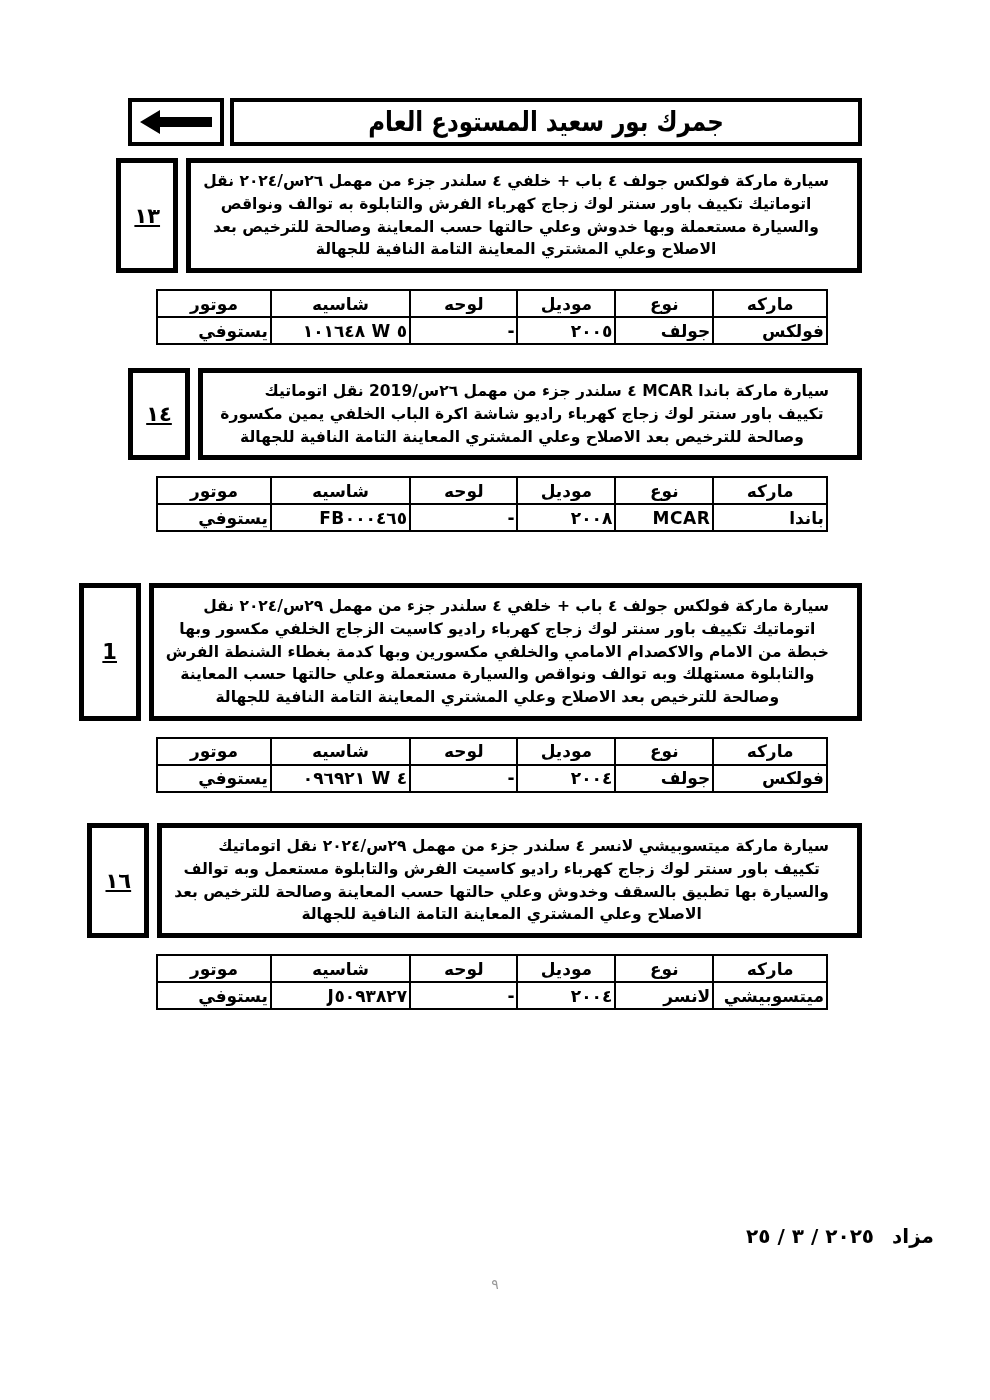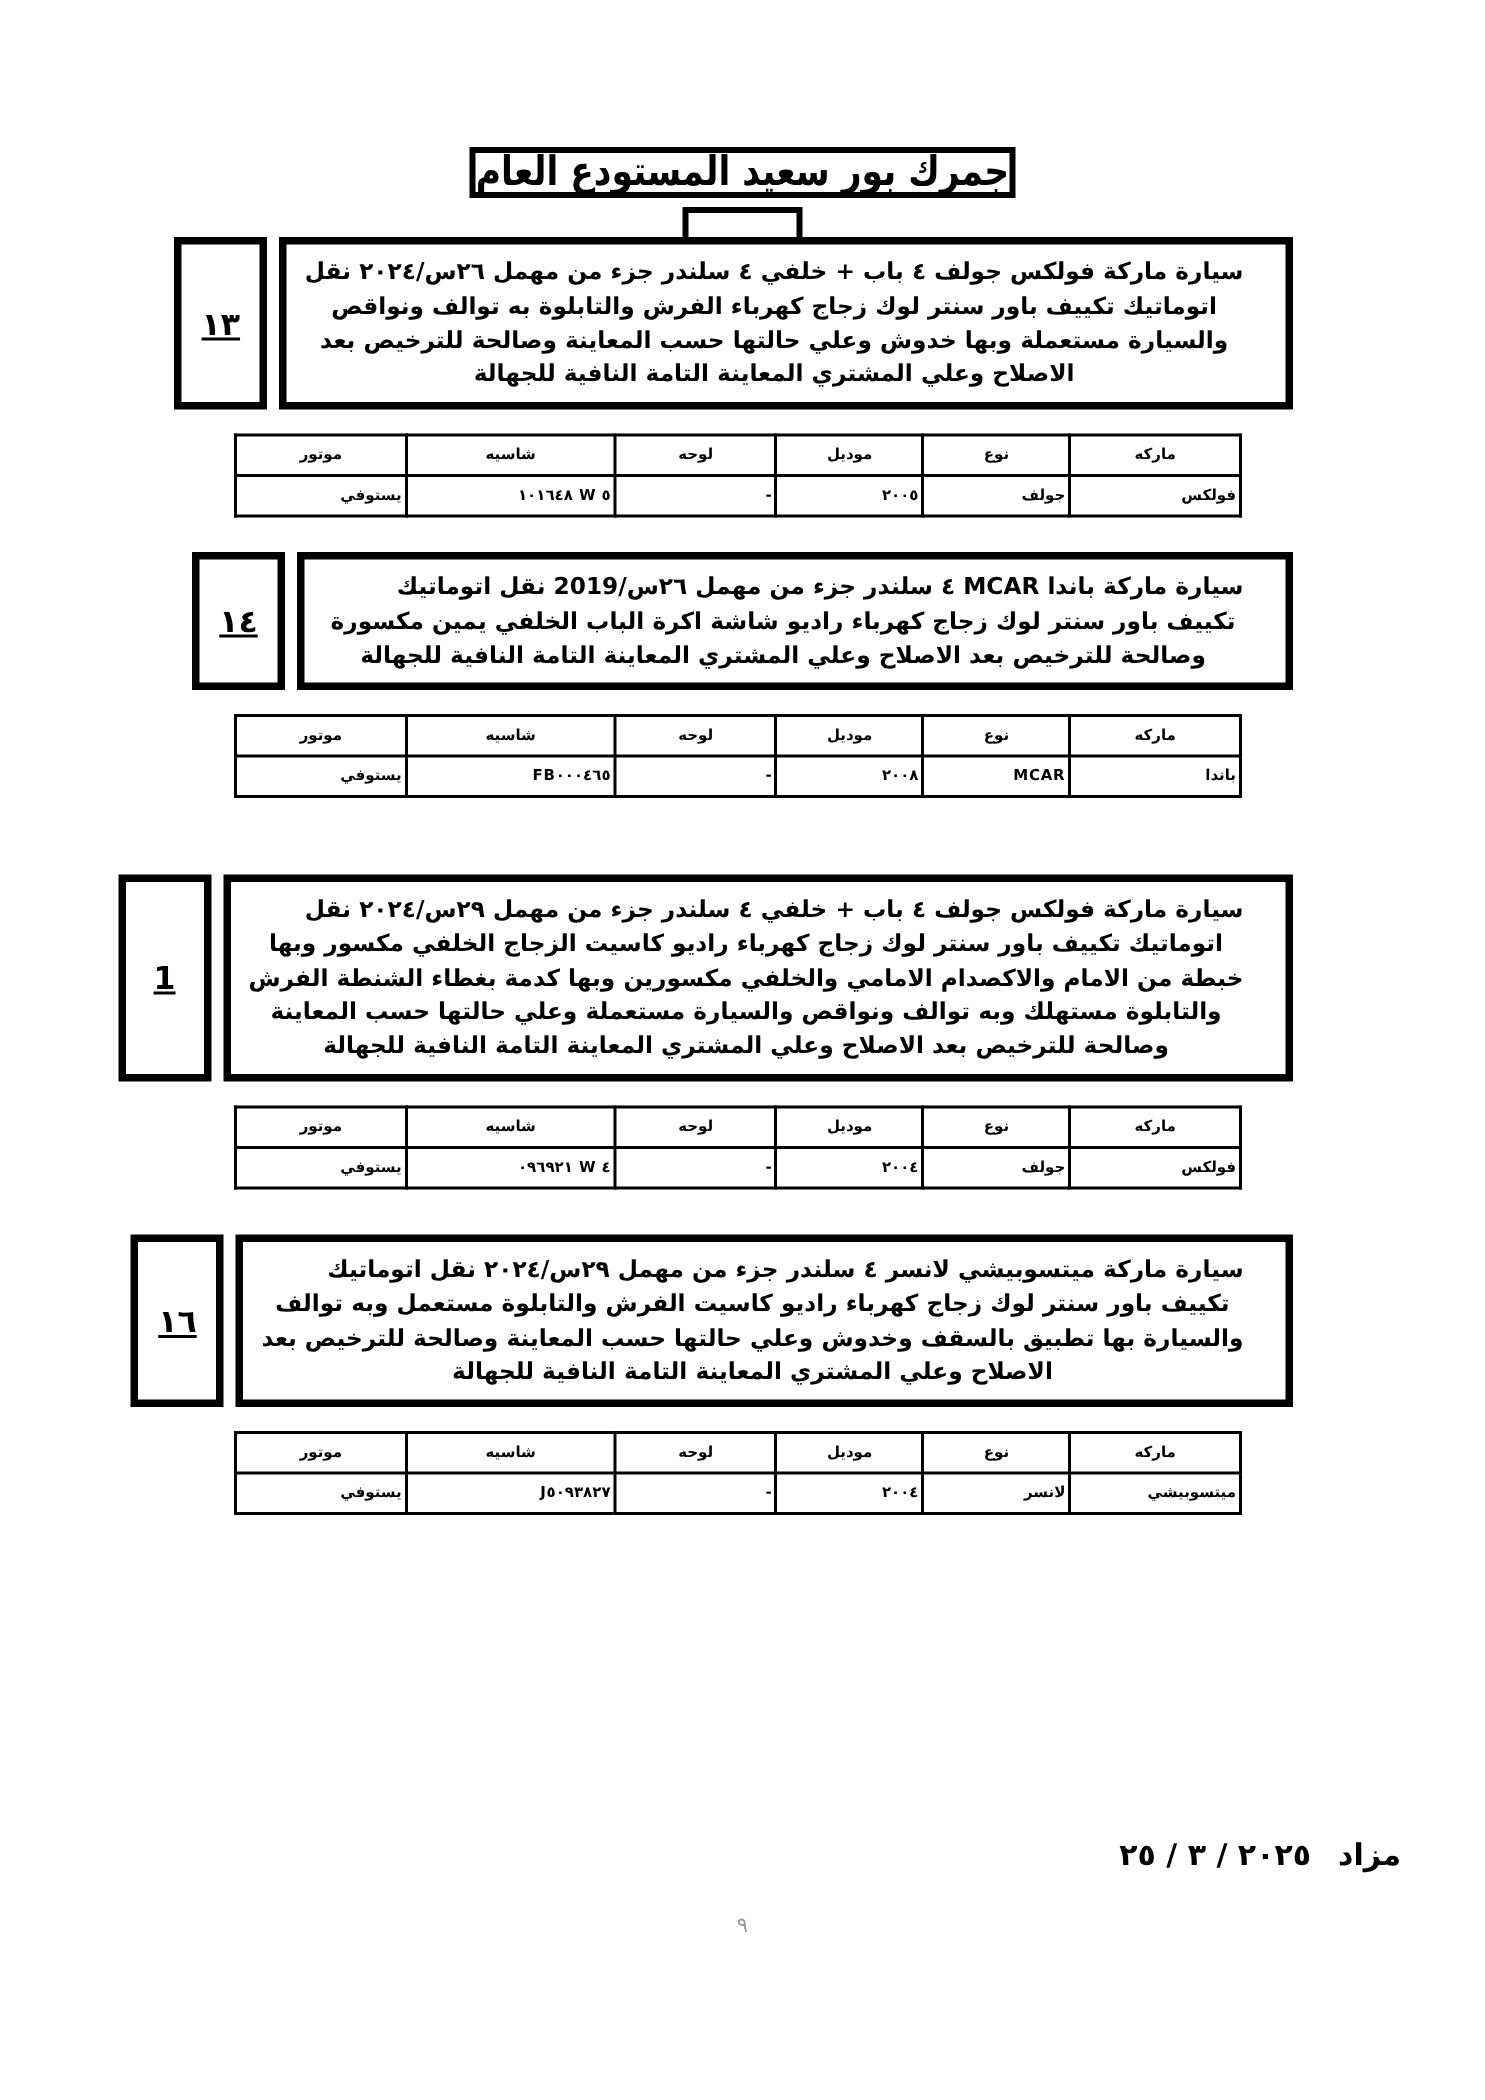--- a/index.html
+++ b/index.html
@@ -24,23 +24,22 @@
   }
 
   
   .header-row {
     position: absolute;
     top: 98px;
     right: 128px;
     width: 734px;
     height: 48px;
     display: flex;
-    flex-direction: column;
+    flex-direction: row;
     gap: 6px;
-    align-items: center;
   }
   .header-title-box {
     flex: 1 1 auto;
     border: 4px solid #000;
     display: flex;
     align-items: center;
     justify-content: center;
     background: #fff;
     box-sizing: border-box;
   }
@@ -117,21 +116,21 @@
     padding-left: 28px;
   }
   table.spec {
     border-collapse: collapse;
     width: 100%;
     table-layout: fixed;
     background: #fff;
   }
   table.spec th, table.spec td {
     border: 2px solid #000;
-    font-size: 10px;
+    font-size: 17px;
     font-weight: bold;
     font-family: "DejaVu Sans", sans-serif;
     height: 25px;
     padding: 0 2px;
     white-space: nowrap;
     overflow: hidden;
   }
   .col-marka  { width: 17.0%; }
   .col-noa    { width: 14.5%; }
   .col-model  { width: 14.5%; }

